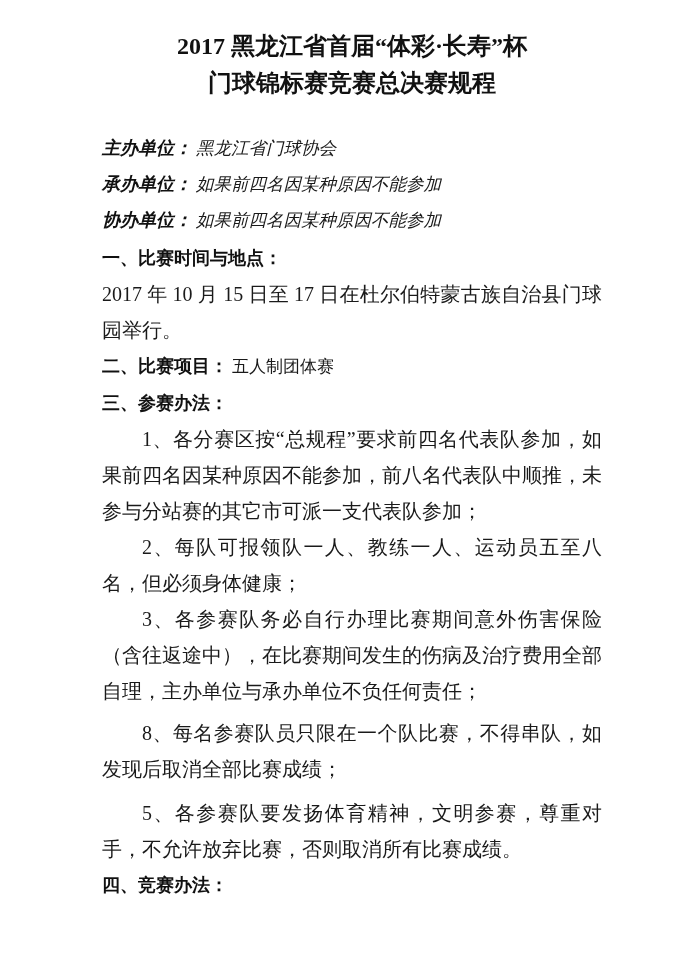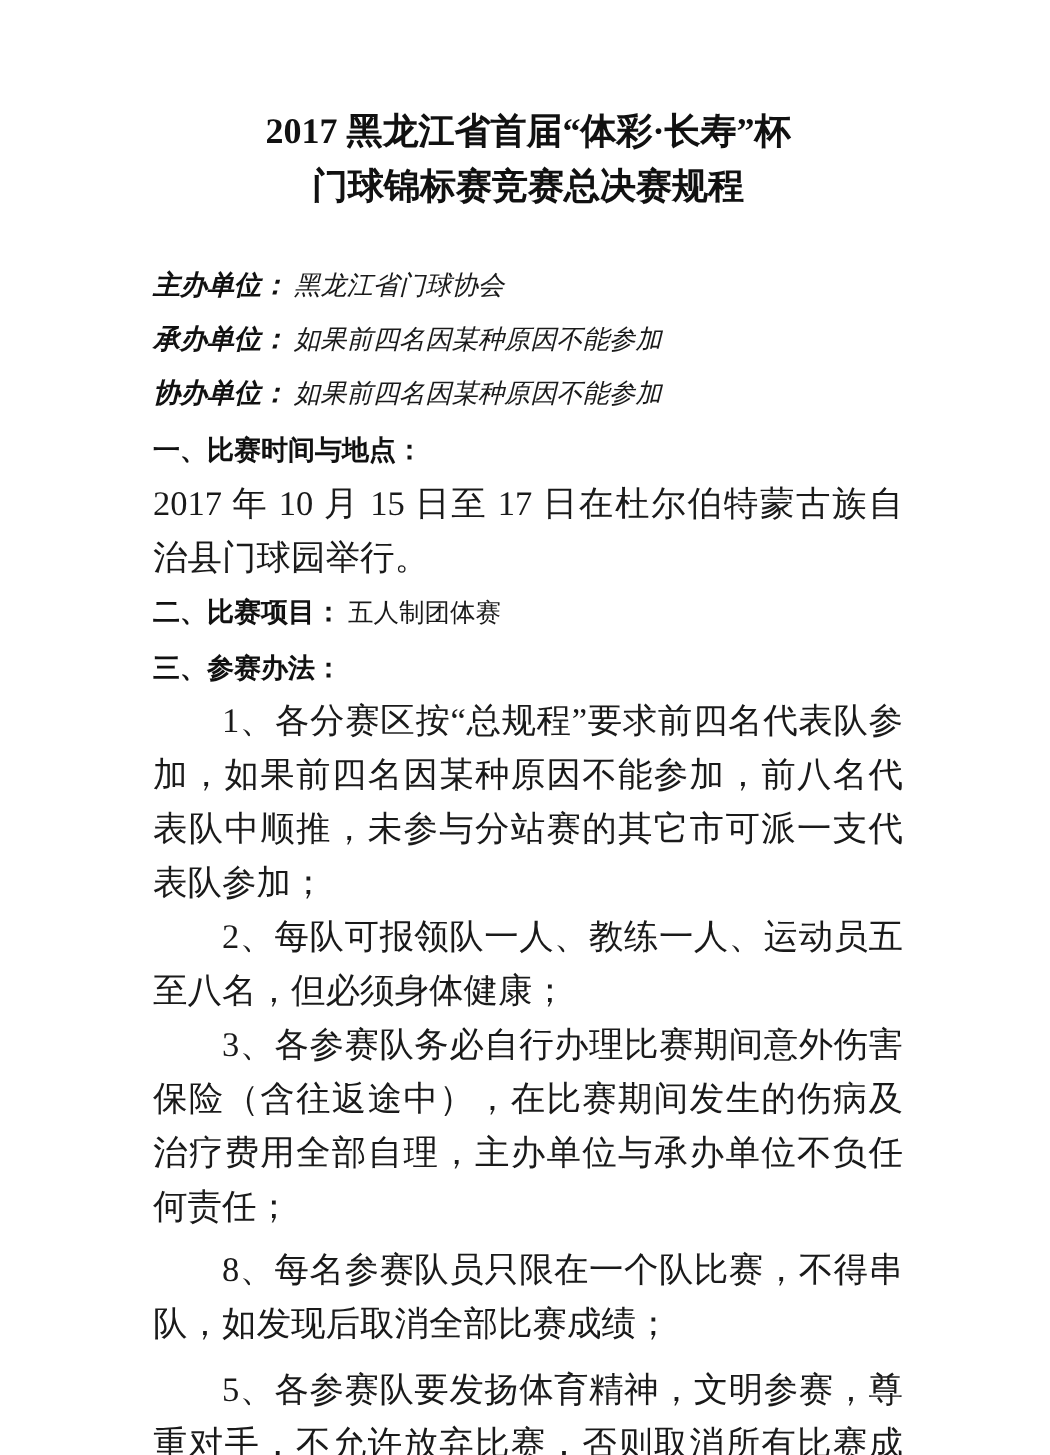--- a/index.html
+++ b/index.html
@@ -7,21 +7,21 @@
     padding: 0;
     background: #ffffff;
   }
   .page {
     position: relative;
     width: 700px;
     height: 970px;
     background: #ffffff;
     color: #000000;
     box-sizing: border-box;
-    padding: 70px 98px 0 102px;
+    padding: 28px 98px 0 102px;
     overflow: hidden;
     font-family: "Liberation Serif", "DejaVu Serif", serif;
   }
   .doc-title {
     text-align: center;
     font-weight: bold;
     font-size: 24px;
     line-height: 37px;
     font-family: "Liberation Serif", "DejaVu Serif", serif;
     color: #111111;
@@ -49,21 +49,21 @@
   }
   .sec-heading {
     font-family: "Liberation Sans", "DejaVu Sans", sans-serif;
     font-weight: bold;
     font-size: 18px;
     line-height: 36px;
     color: #111111;
   }
   .sec-heading.gap-top-2 { margin-top: 2px; }
   .para {
-    font-size: 23px;
+    font-size: 20px;
     line-height: 36px;
     text-align: justify;
     color: #1a1a1a;
     margin: 0;
   }
   .para.indent {
     text-indent: 2em;
   }
   .inline-heading-row {
     line-height: 36px;

